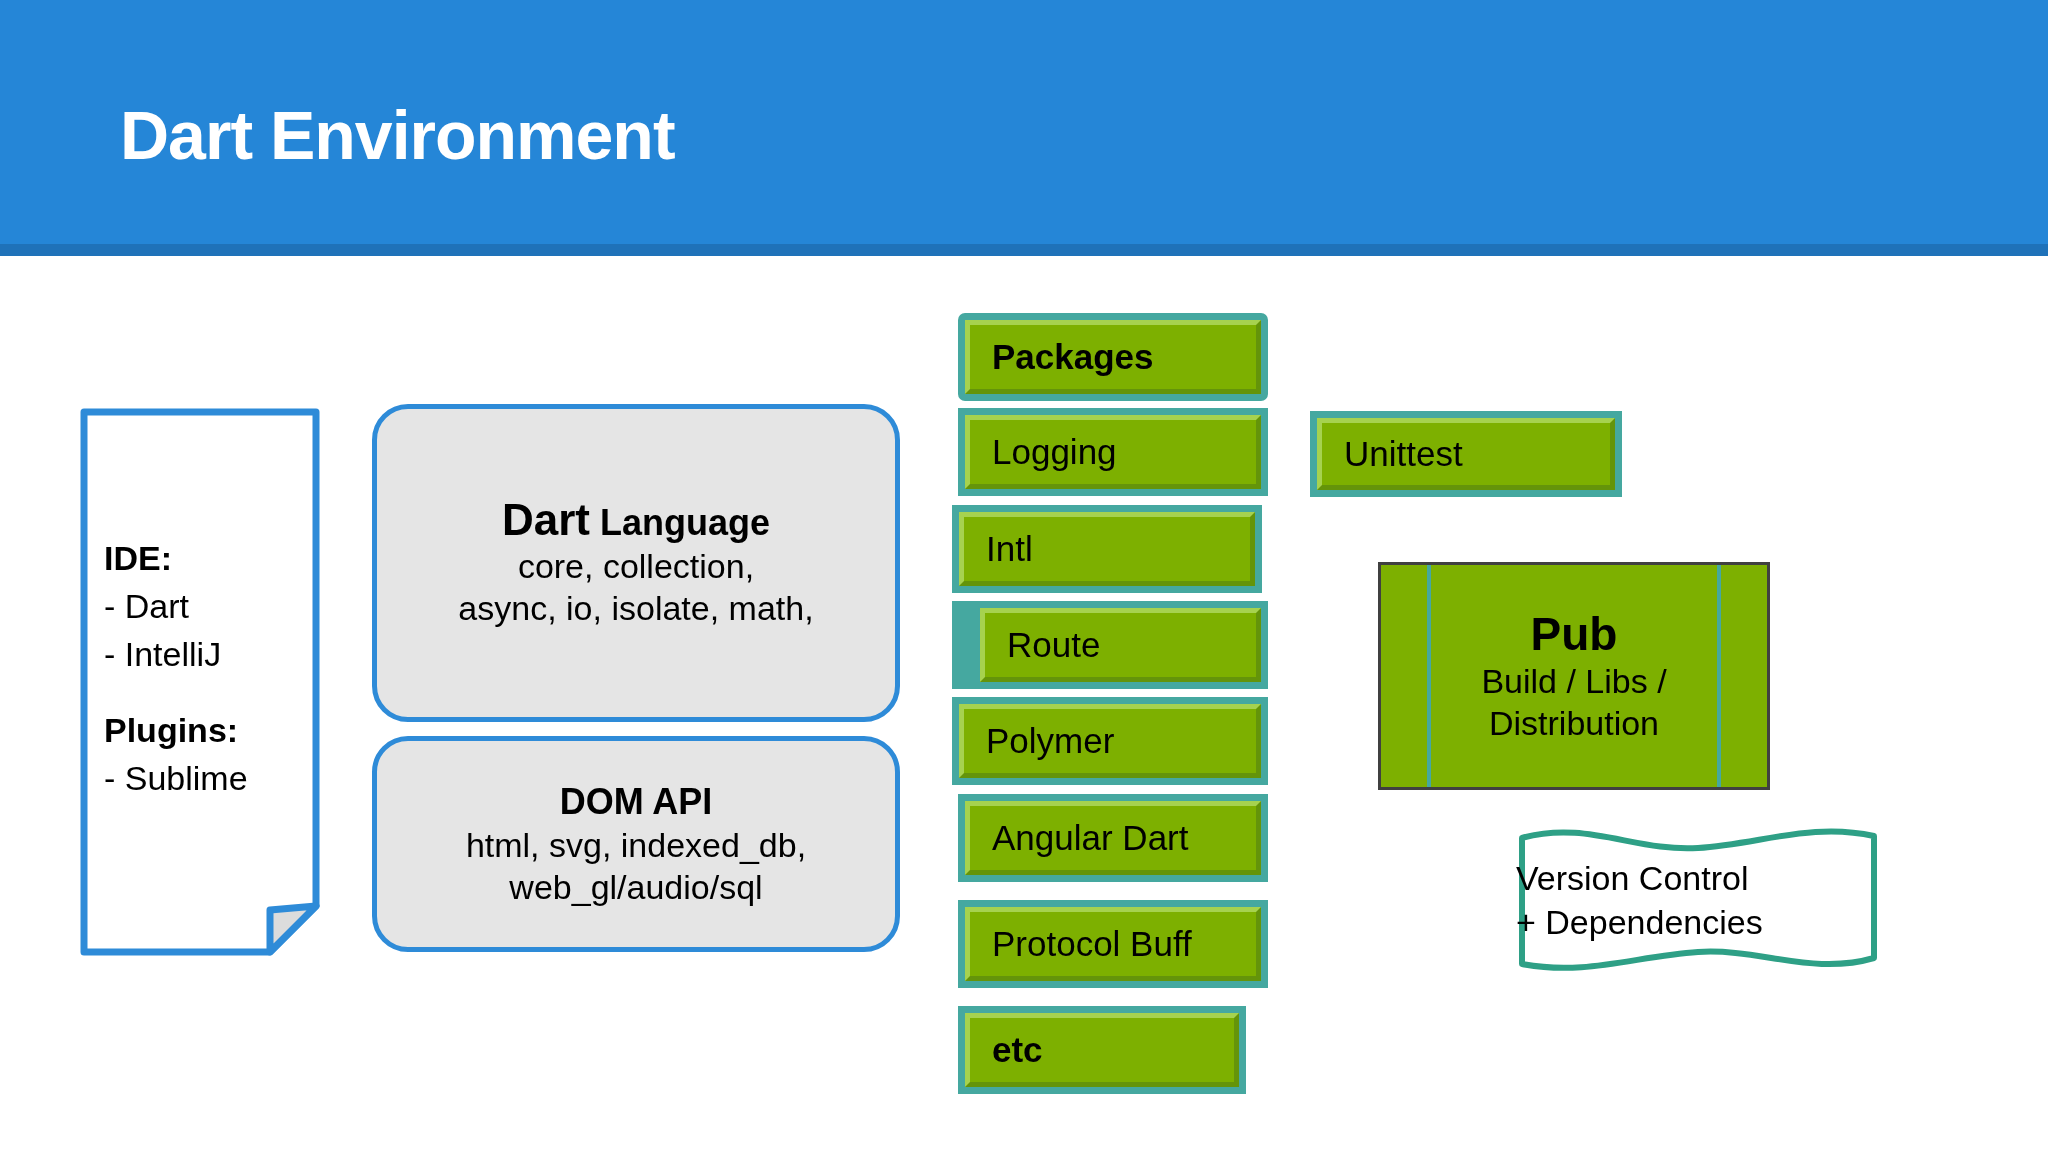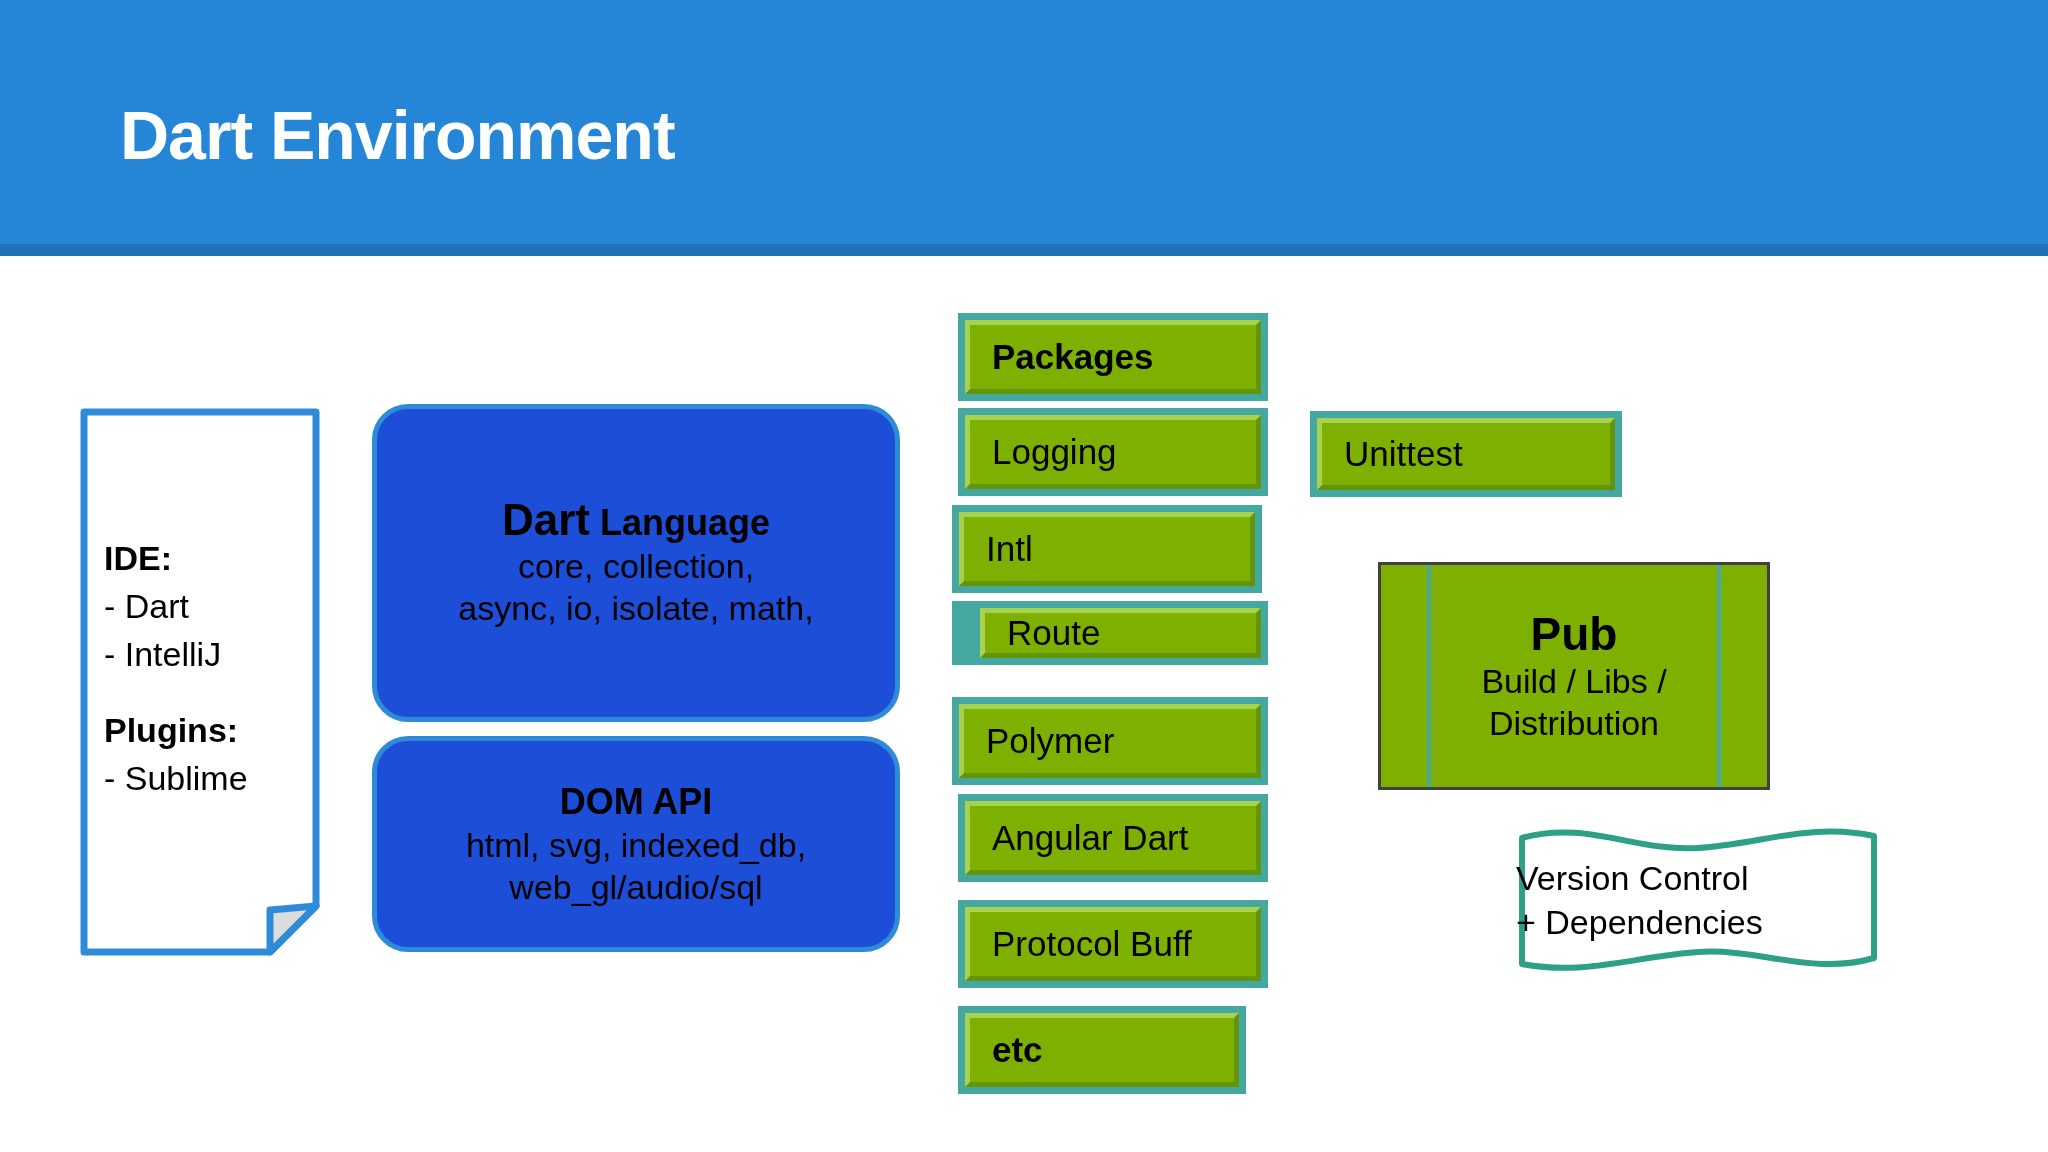--- a/index.html
+++ b/index.html
@@ -58,21 +58,21 @@
     width: 210px;
     font-size: 34px;
     line-height: 48px;
   }
   .note-text .b { font-weight: bold; }
   .note-gap { height: 28px; }
 
   
   .bluebox {
     position: absolute;
-    background: #1d4ed8;
+    background: #e5e5e5;
     border: 5px solid #2E8BD8;
     border-radius: 36px;
     box-sizing: border-box;
     display: flex;
     flex-direction: column;
     align-items: center;
     justify-content: center;
     text-align: center;
   }
   #dart-language-box {
@@ -222,39 +222,39 @@
 <div class="bluebox" id="dom-api-box">
   <div class="bb-title">
     <span>DOM API</span>
   </div>
   <div class="bb-body">
     <div>html, svg, indexed_db,</div>
     <div>web_gl/audio/sql</div>
   </div>
 </div>
 
-<div class="greenbox-frame" style="left:958px; top:313px; width:310px; height:88px;">
+<div class="greenbox-frame" style="left:958px; top:313px; width:310px; height:88px;border-radius:7px;">
   <div class="gb-inner">
     <span class="gb-label bold">Packages</span>
   </div>
 </div>
 
 <div class="greenbox-frame" style="left:958px; top:408px; width:310px; height:88px;">
   <div class="gb-inner">
     <span class="gb-label">Logging</span>
   </div>
 </div>
 
 <div class="greenbox-frame" style="left:952px; top:505px; width:310px; height:88px;">
   <div class="gb-inner">
     <span class="gb-label">Intl</span>
   </div>
 </div>
 
-<div class="greenbox-frame" style="left:952px; top:601px; width:316px; height:64px;padding-left:28px;">
+<div class="greenbox-frame" style="left:952px; top:601px; width:316px; height:88px;padding-left:28px;">
   <div class="gb-inner">
     <span class="gb-label">Route</span>
   </div>
 </div>
 
 <div class="greenbox-frame" style="left:952px; top:697px; width:316px; height:88px;">
   <div class="gb-inner">
     <span class="gb-label">Polymer</span>
   </div>
 </div>

